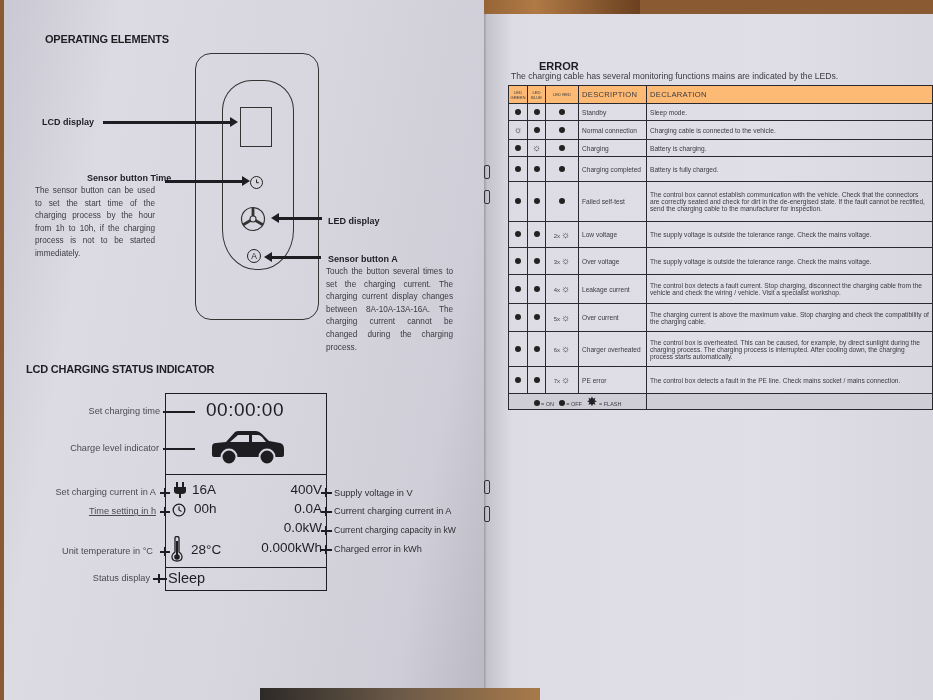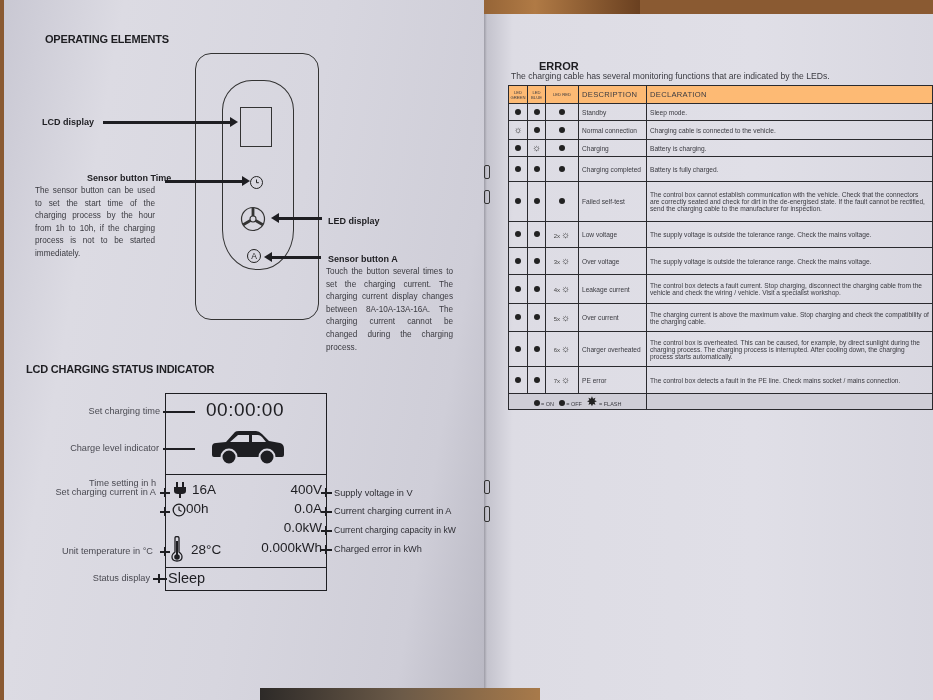--- a/index.html
+++ b/index.html
@@ -108,21 +108,21 @@
         <path d="M0 5 H12 V9 Q12 12 8 12 H7 V16 H5 V12 H4 Q0 12 0 9 Z" fill="#1e1e22"></path>
       </svg>
   </div>
   <div class="lcd-val" style="left:26px;top:88px;">16A</div>
   <div class="abs" style="left:6px;top:109px;">
     <svg width="14" height="14" viewBox="0 0 14 14">
         <circle cx="7" cy="7" r="5.8" stroke="#1e1e22" stroke-width="1.3" fill="none"></circle>
         <path d="M7 3.5 V7 L9.5 8.5" stroke="#1e1e22" stroke-width="1.2" fill="none"></path>
       </svg>
   </div>
-  <div class="lcd-val" style="left:20px;top:107px;">00h</div>
+  <div class="lcd-val" style="left:28px;top:107px;">00h</div>
   <div class="abs" style="left:5px;top:142px;">
     <svg width="12" height="26" viewBox="0 0 12 26">
         <path d="M4 2 Q4 0.5 6 0.5 Q8 0.5 8 2 V16 Q11 18 11 21 Q11 25 6 25 Q1 25 1 21 Q1 18 4 16 Z" stroke="#1e1e22" stroke-width="1.3" fill="none"></path>
         <circle cx="6" cy="21" r="2.8" fill="#1e1e22"></circle>
         <rect x="5" y="5" width="2" height="14" fill="#1e1e22"></rect>
       </svg>
   </div>
   <div class="lcd-val" style="left:25px;top:148px;">28°C</div>
   <div class="lcd-val right" style="top:88px;">400V</div>
   <div class="lcd-val right" style="top:107px;">0.0A</div>
@@ -147,38 +147,38 @@
 <div class="tick" style="left:321px;top:511px;width:11px;"></div>
 <div class="tickv" style="left:325px;top:507px;"></div>
 <div class="tick" style="left:321px;top:530px;width:11px;"></div>
 <div class="tickv" style="left:325px;top:526px;"></div>
 <div class="tick" style="left:321px;top:549px;width:11px;"></div>
 <div class="tickv" style="left:325px;top:545px;"></div>
 
 <div class="side-lbl right-al" style="right:773px;top:406px;">Set charging time</div>
 <div class="side-lbl right-al" style="right:774px;top:443px;">Charge level indicator</div>
 <div class="side-lbl right-al" style="right:777px;top:487px;">Set charging current in A</div>
-<div class="side-lbl right-al" style="right:777px;top:478px;">Time setting in h</div>
+<div class="side-lbl right-al" style="right:777px;top:506px;text-decoration:underline;">Time setting in h</div>
 <div class="side-lbl right-al" style="right:780px;top:546px;">Unit temperature in °C</div>
 <div class="side-lbl right-al" style="right:783px;top:573px;">Status display</div>
 
 <div class="side-lbl" style="left:334px;top:488px;color:#2e2e34;">Supply voltage in V</div>
 <div class="side-lbl" style="left:334px;top:506px;color:#2e2e34;">Current charging current in A</div>
 <div class="side-lbl" style="left:334px;top:525px;color:#2e2e34;font-size:8.6px;">Current charging capacity in kW</div>
 <div class="side-lbl" style="left:334px;top:544px;color:#2e2e34;">Charged error in kWh</div>
 
 <div class="page-right"></div>
 <div class="fold"></div>
 <div class="clip" style="left:484px;top:165px;height:12px;"></div>
 <div class="clip" style="left:484px;top:190px;height:12px;"></div>
 <div class="clip" style="left:484px;top:480px;height:12px;"></div>
 <div class="clip" style="left:484px;top:506px;height:14px;"></div>
 
 <div class="err-title">ERROR</div>
-<div class="err-sub">The charging cable has several monitoring functions that are indicated by the LEDs.</div>
+<div class="err-sub">The charging cable has several monitoring functions mains are indicated by the LEDs.</div>
 
 <table class="err">
   <colgroup>
       <col style="width:19px">
       <col style="width:18px">
       <col style="width:33px">
       <col style="width:68px">
       <col>
     </colgroup>
   <thead>

